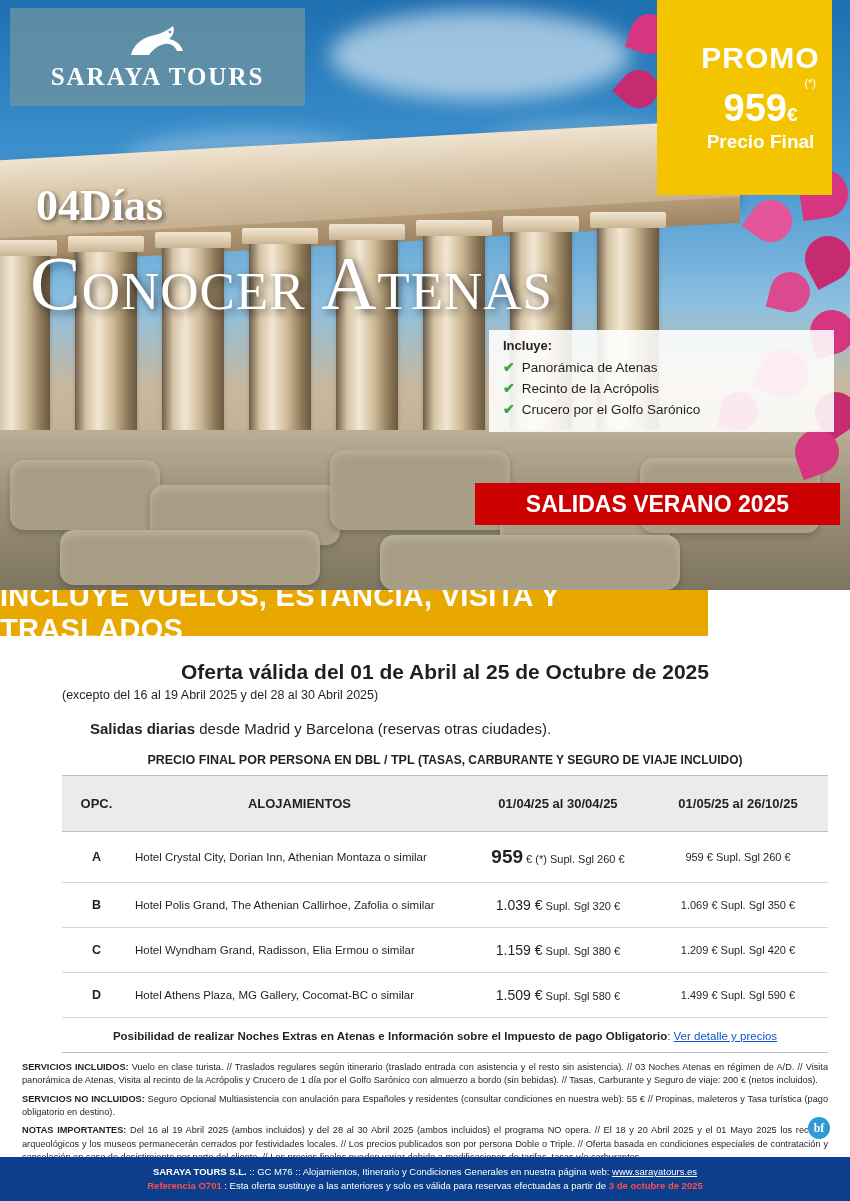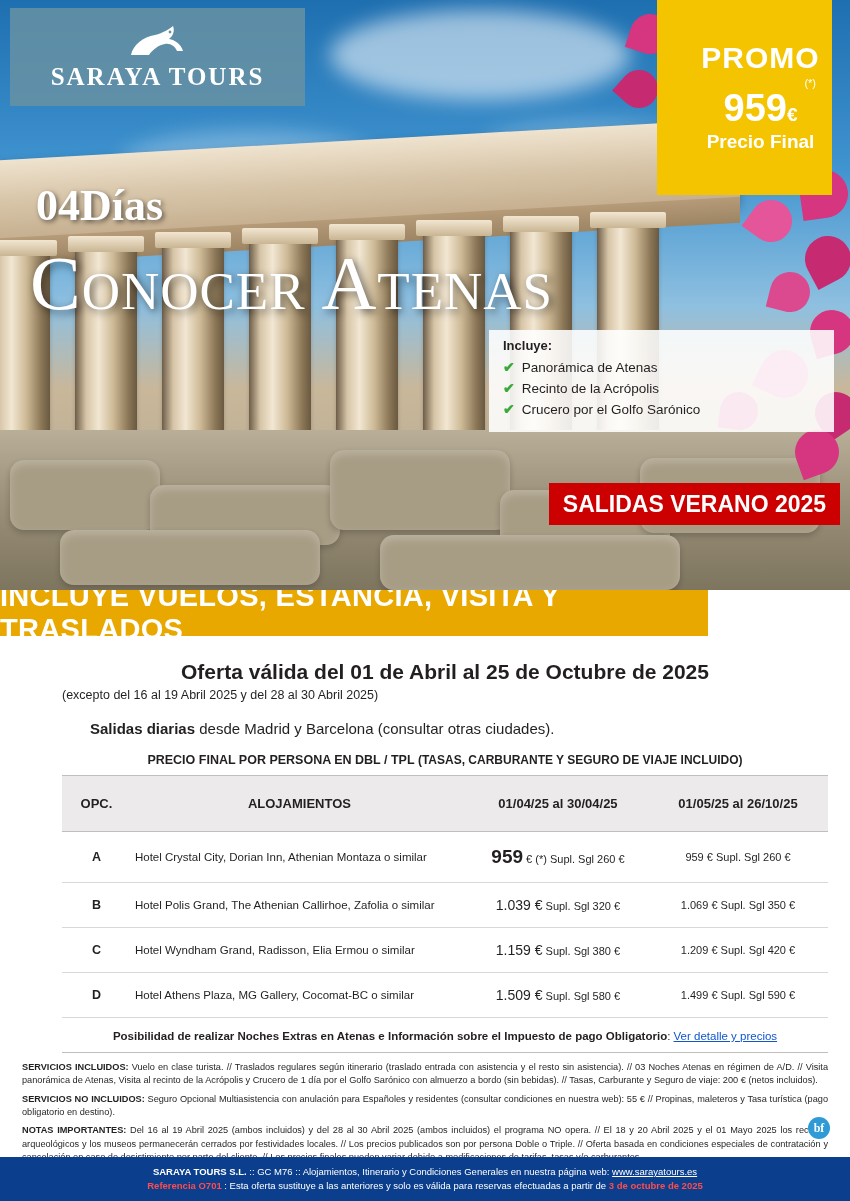--- a/index.html
+++ b/index.html
@@ -115,21 +115,21 @@
   .includes {
     position:absolute; right:16px; top:330px; width:345px;
     background: rgba(255,255,255,0.88);
     padding:8px 10px 10px 14px;
   }
   .includes h4 { margin:0 0 6px 0; font-size:13px; }
   .inc-item { display:flex; align-items:center; font-size:13.5px; margin:5px 0; }
   .check { color:#3aa93a; font-weight:bold; margin-right:7px; font-size:14px; }
 
   .salidas {
-    position:absolute; right:10px; top:483px; width:291px; height:42px;
+    position:absolute; right:10px; top:483px; width:365px; height:42px;
     background:#cc0000; color:#ffffff;
     display:flex; align-items:center; justify-content:center;
     font-size:23px; font-weight:bold;
   }
 
   .incluye-bar {
     width:708px; height:46px; background:#e8a800; color:#ffffff;
     display:flex; align-items:center; justify-content:center;
     font-size:29px; font-weight:bold; letter-spacing:.3px;
   }
@@ -278,21 +278,21 @@
   <div class="salidas">SALIDAS VERANO 2025</div>
 </div>
 
 <div class="incluye-bar">INCLUYE VUELOS, ESTANCIA, VISITA Y TRASLADOS</div>
 
 <div class="body-wrap">
   <div class="offer-title">Oferta válida del 01 de Abril al 25 de Octubre de 2025</div>
   <div class="offer-sub">(excepto del 16 al 19 Abril 2025 y del 28 al 30 Abril 2025)</div>
 
   <div class="salidas-line">
-    <b>Salidas diarias</b><span> desde Madrid y Barcelona (consultar otras ciudades).</span>
+    <b>Salidas diarias</b><span> desde Madrid y Barcelona (reservas otras ciudades).</span>
   </div>
 
   <div class="price-head">
     <b>PRECIO FINAL POR PERSONA EN DBL / TPL</b><span> (TASAS, CARBURANTE Y SEGURO DE VIAJE INCLUIDO)</span>
   </div>
 
   <table class="prices">
     <thead>
       <tr>
         <td class="c-opc">OPC.</td>

